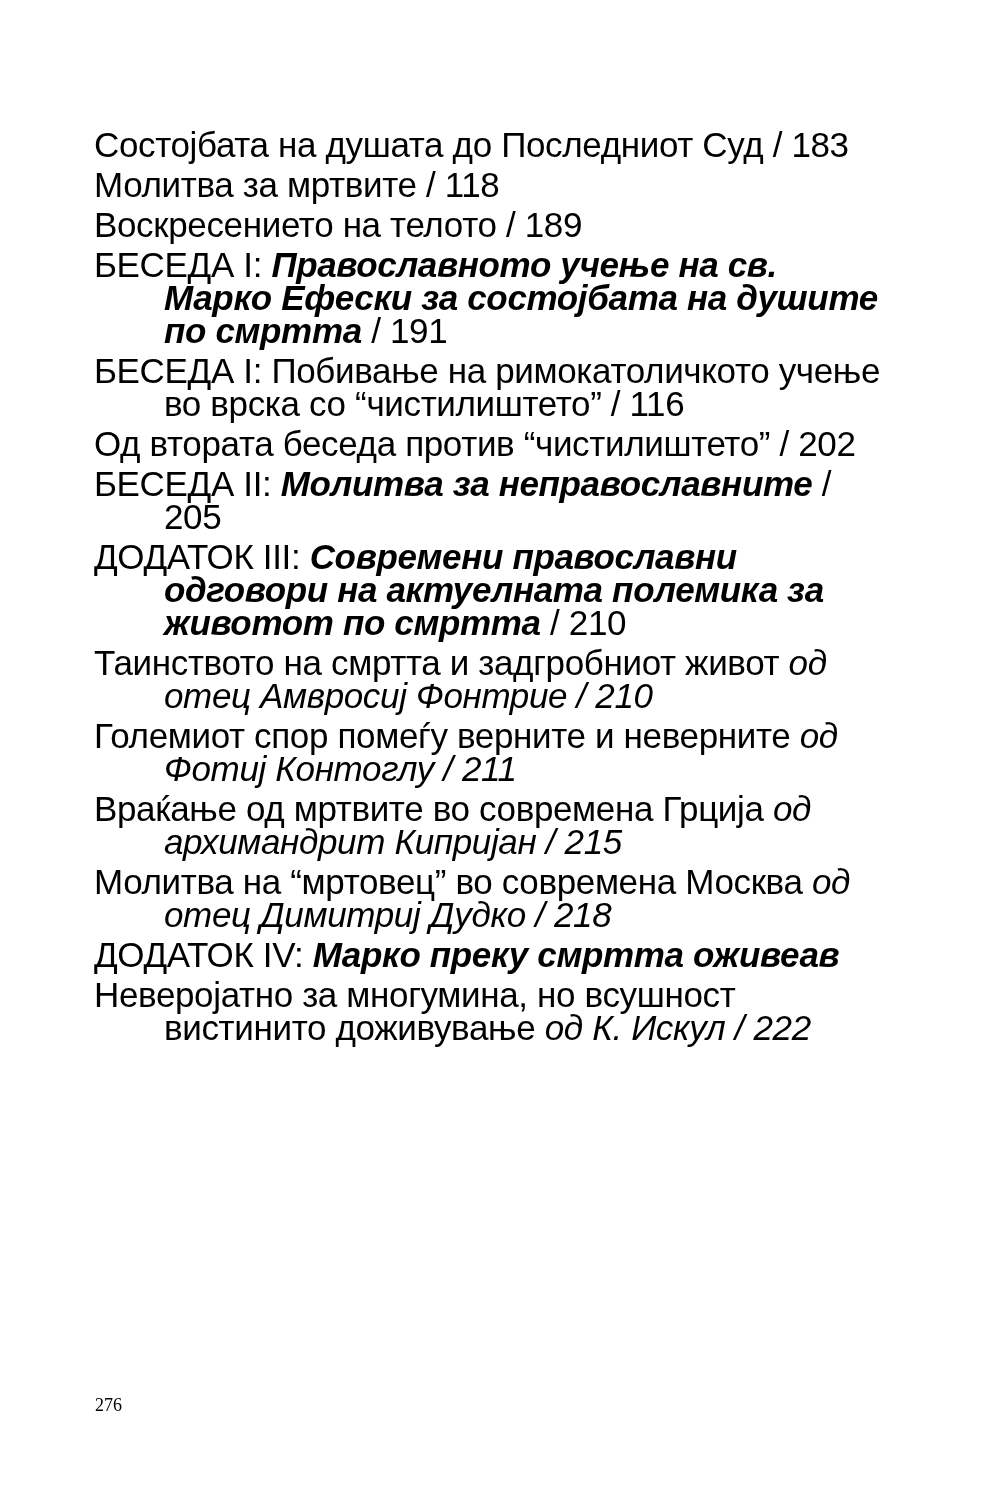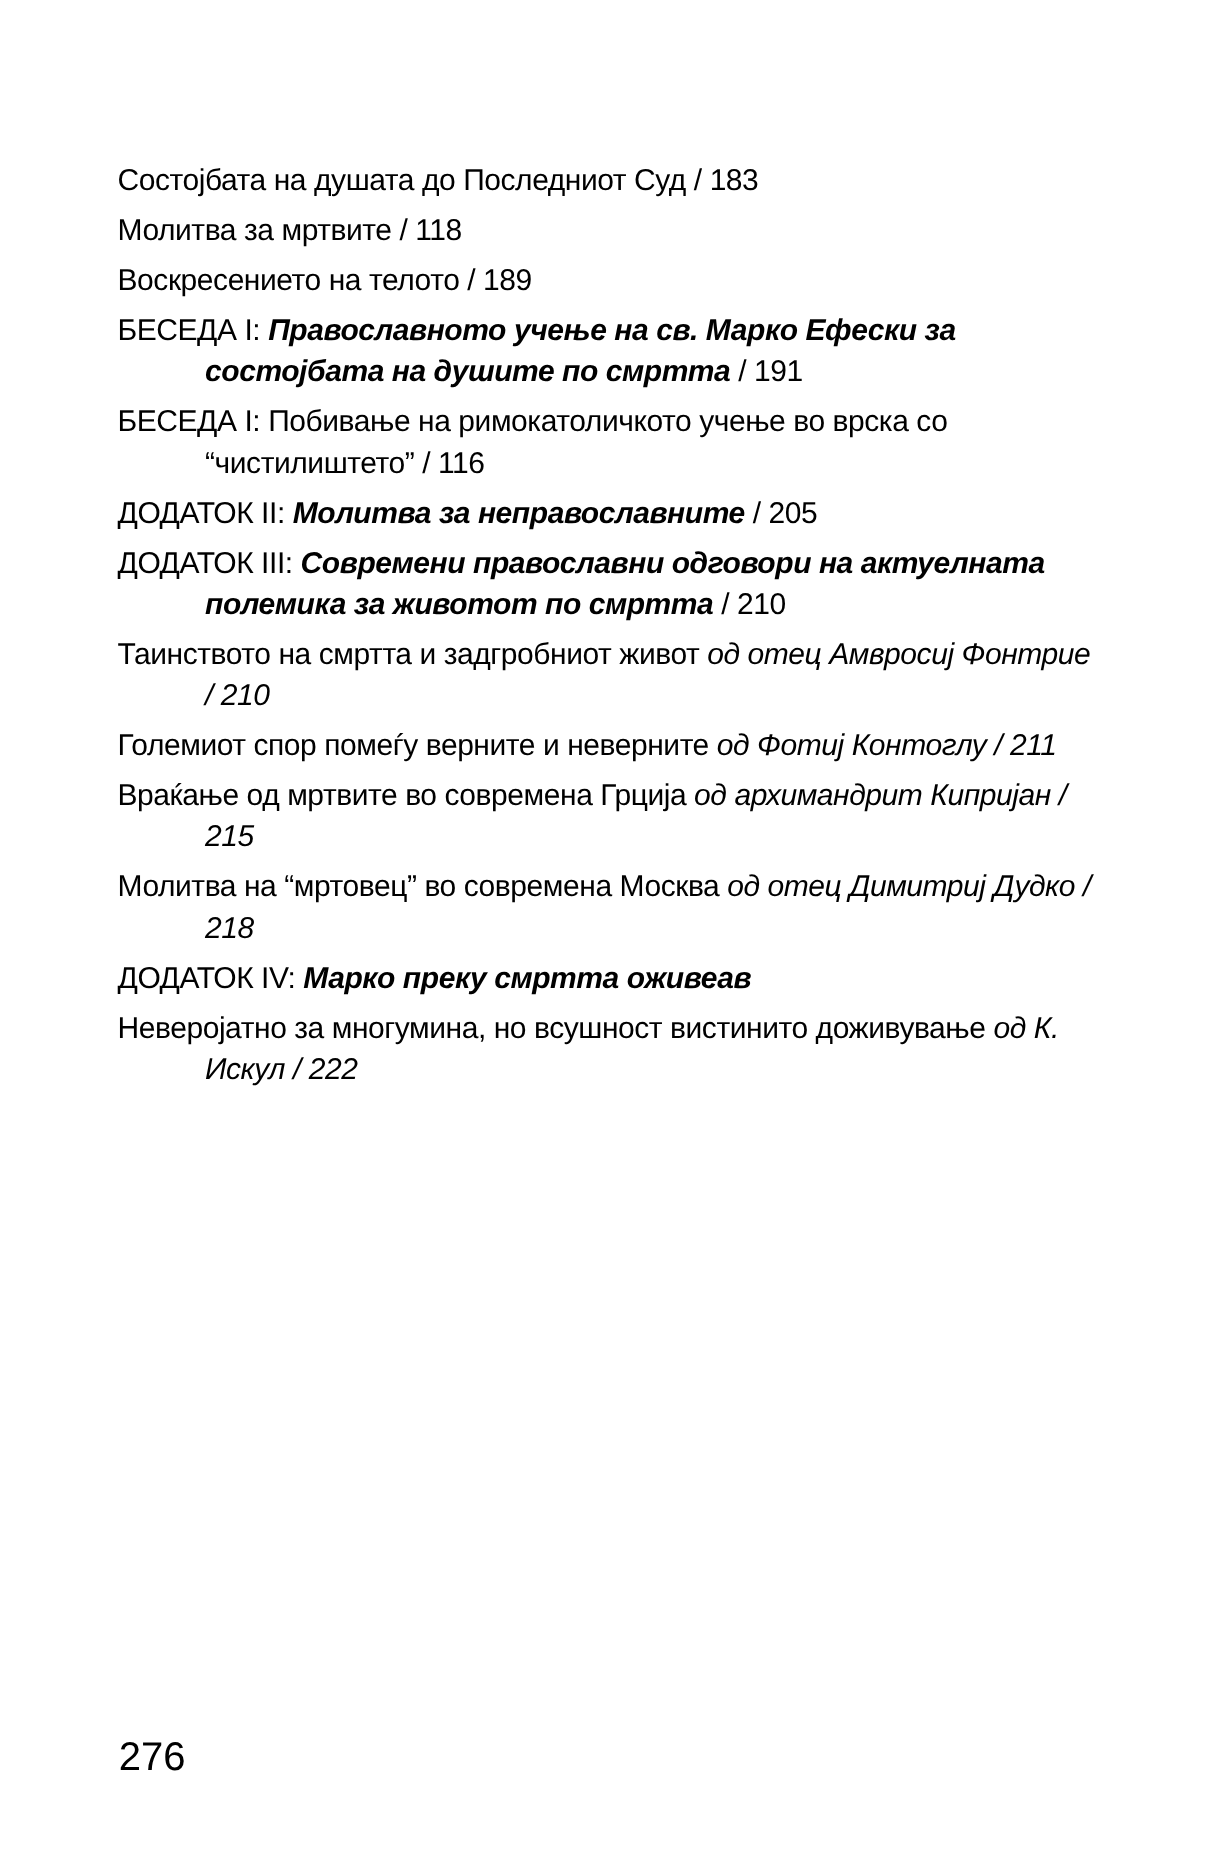--- a/index.html
+++ b/index.html
@@ -13,37 +13,37 @@
       position: relative;
       overflow: hidden;
       color: #000000;
     }
     .toc {
       position: absolute;
       left: 94px;
       top: 128px;
       width: 790px;
       font-family: "Liberation Sans", sans-serif;
-      font-size: 24px;
+      font-size: 35px;
       line-height: 33px;
       letter-spacing: -0.35px;
     }
     .entry {
       padding-left: 70px;
       text-indent: -70px;
       margin: 0 0 7px 0;
     }
     .entry b { font-weight: bold; font-style: italic; }
     .entry i { font-style: italic; }
     .page-number {
       position: absolute;
       left: 95px;
       top: 1390px;
-      font-family: Liberation Sans, sans-serif;
-      font-size: 32px;
+      font-family: Liberation Serif, serif;
+      font-size: 18px;
       line-height: 30px;
     }
   </style>
 </head>
 <body>
 
 <div class="toc">
   <div class="entry">
     <span>Состојбата на душата до Последниот Суд / 183</span>
   </div>
@@ -53,21 +53,24 @@
   <div class="entry">
     <span>Воскресението на телото / 189</span>
   </div>
   <div class="entry">
     <span>БЕСЕДА I: </span><b>Православното учење на св. Марко Ефески за состојбата на душите по смртта</b><span> / 191</span>
   </div>
   <div class="entry">
     <span>БЕСЕДА I: Побивање на римокатоличкото учење во врска со “чистилиштето” / 116</span>
   </div>
   <div class="entry">
-    <span>ДОДАТОК II: </span><b>Молитва за неправославните</b><span> / 205</span>
+    <span>Од втората беседа против “чистилиштето” / 202</span>
+  </div>
+  <div class="entry">
+    <span>БЕСЕДА II: </span><b>Молитва за неправославните</b><span> / 205</span>
   </div>
   <div class="entry">
     <span>ДОДАТОК III: </span><b>Современи православни одговори на актуелната полемика за животот по смртта</b><span> / 210</span>
   </div>
   <div class="entry">
     <span>Таинството на смртта и задгробниот живот </span><i>од отец Амвросиј Фонтрие / 210</i>
   </div>
   <div class="entry">
     <span>Големиот спор помеѓу верните и неверните </span><i>од Фотиј Контоглу / 211</i>
   </div>

